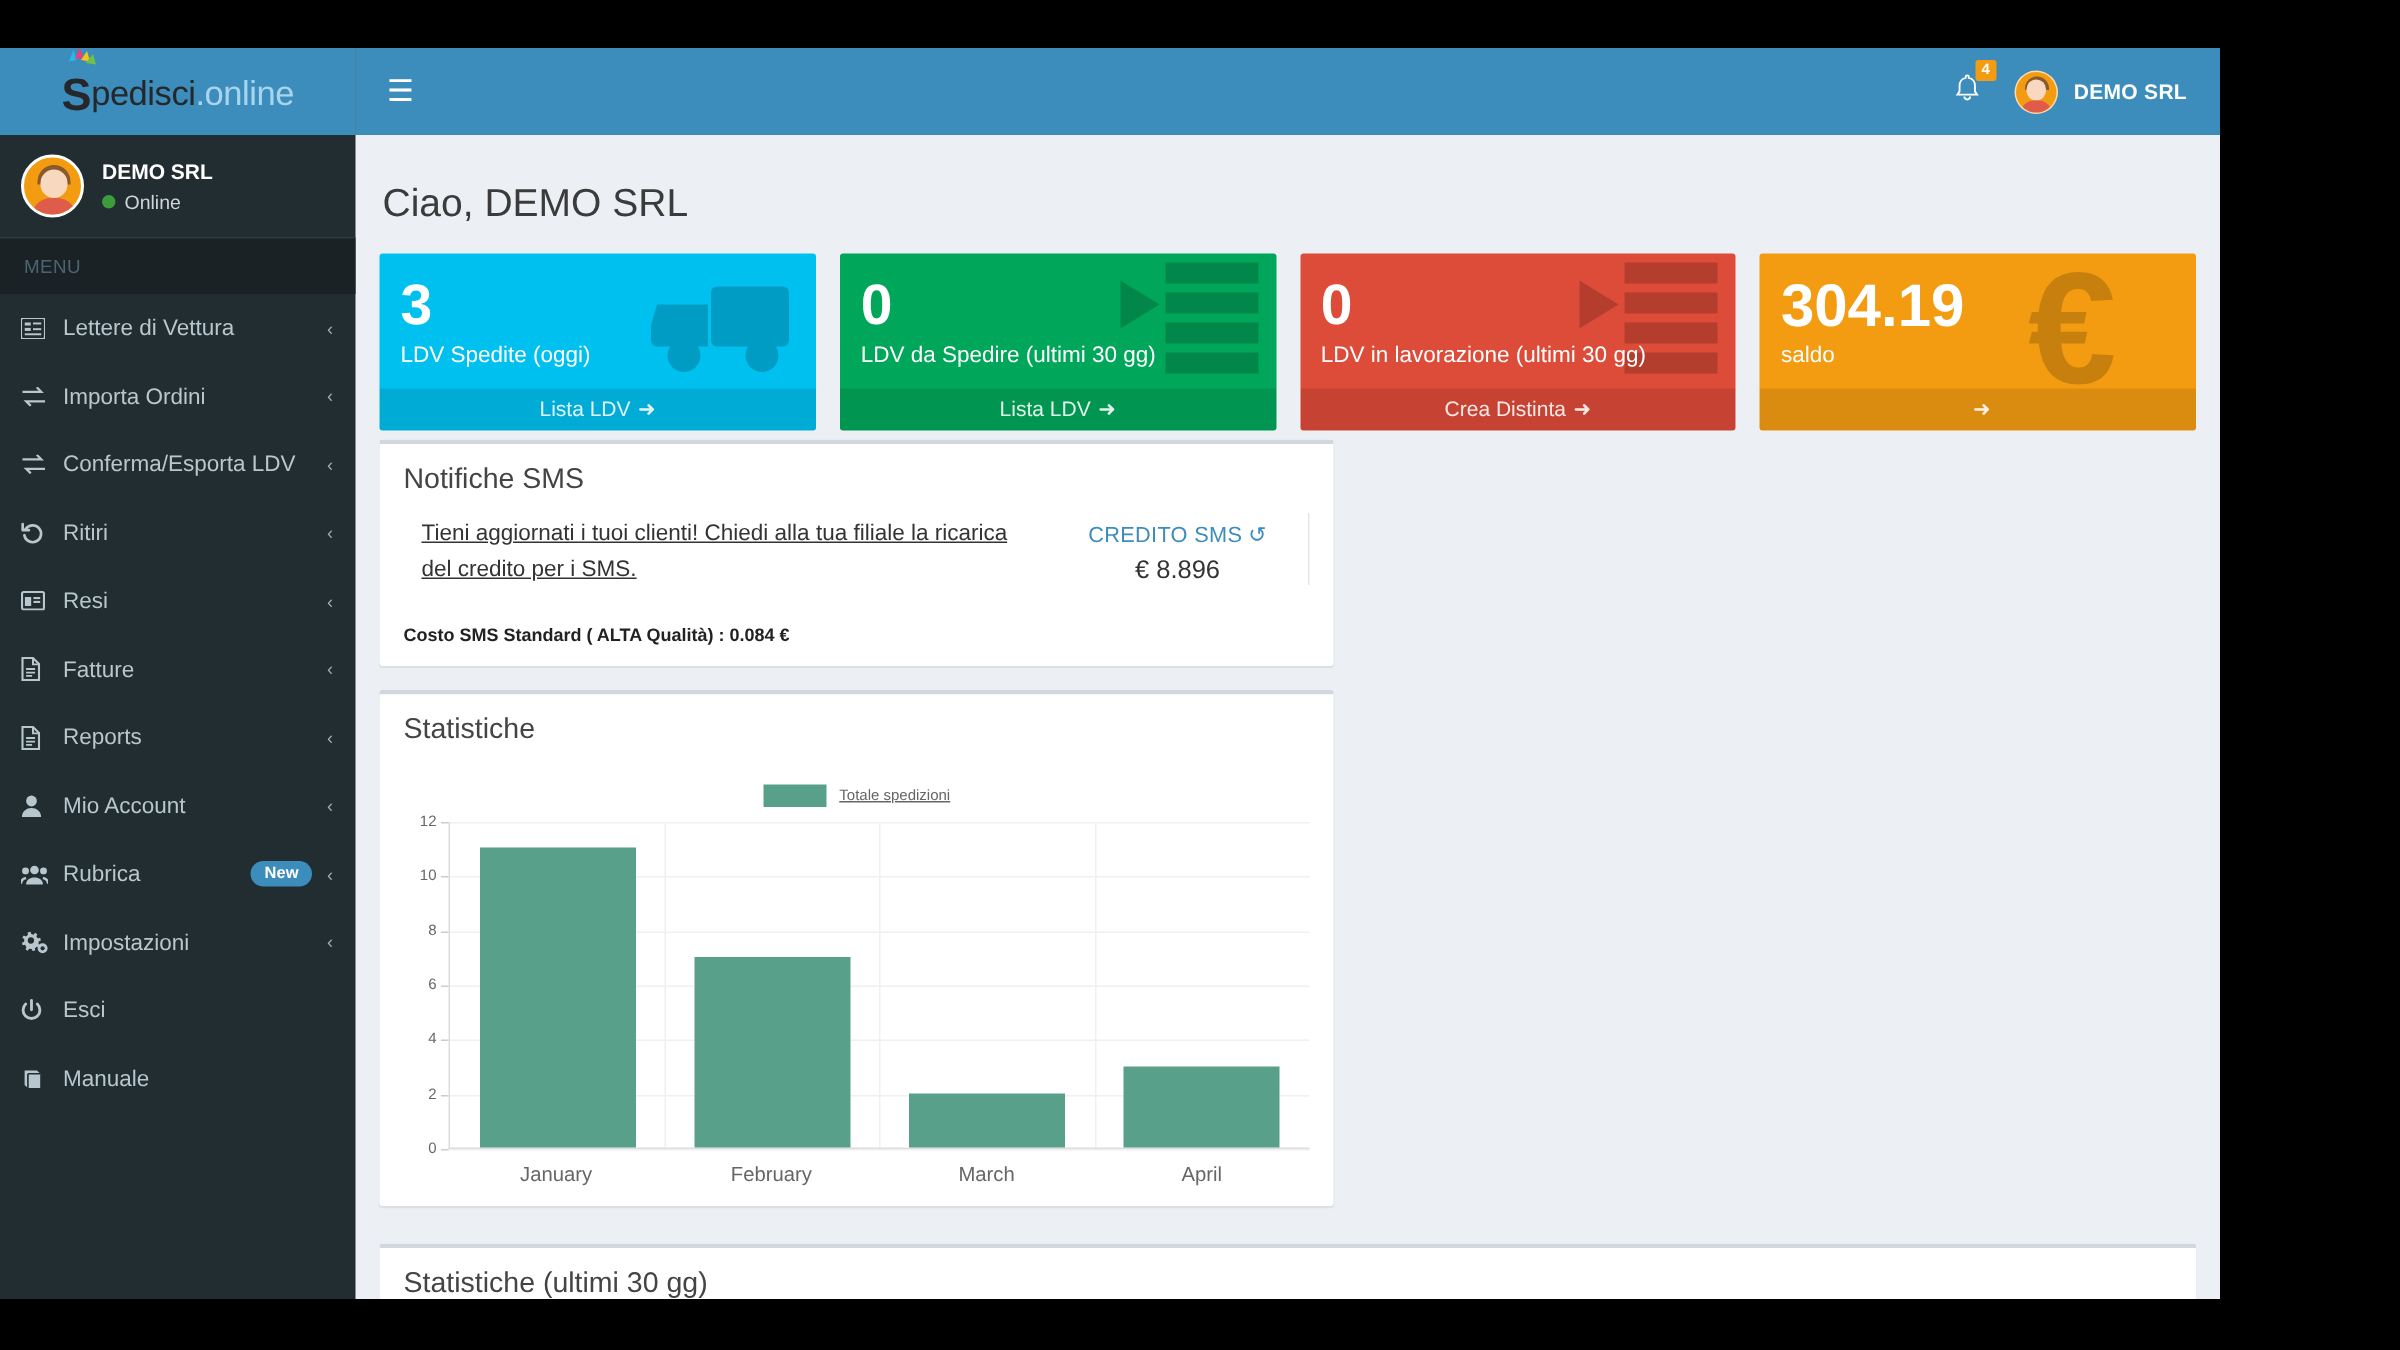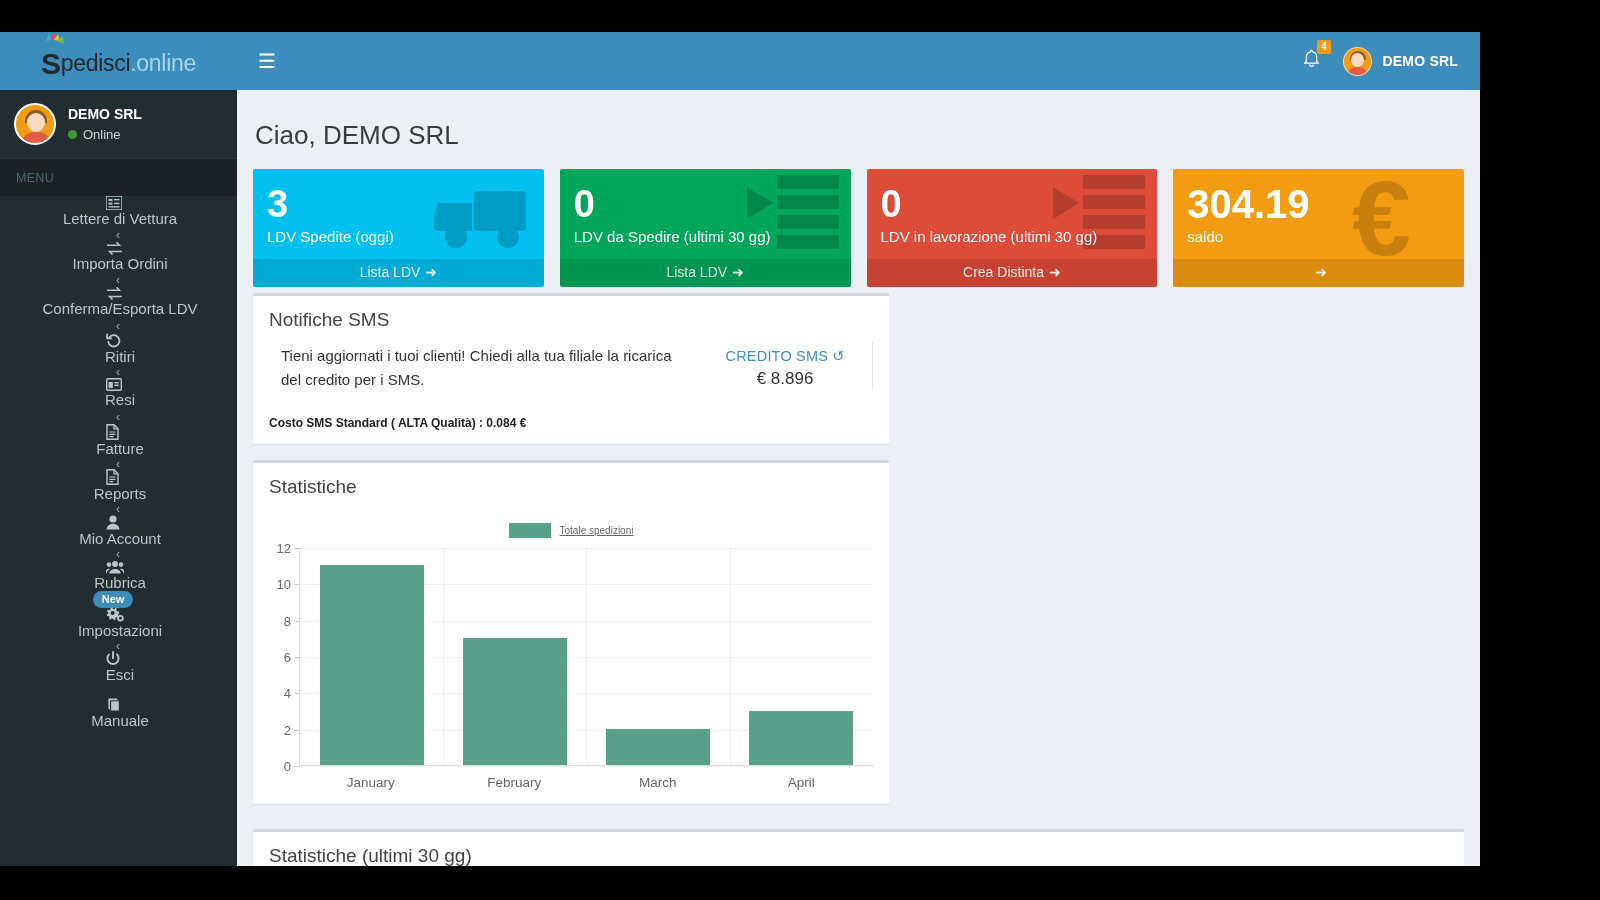--- a/index.html
+++ b/index.html
@@ -79,21 +79,20 @@
   }
   .menu-list { list-style: none; }
   .menu-item {
     display: flex; align-items: center;
     height: 45.5px;
     padding: 0 15px 0 14px;
     color: #b8c7ce;
     font-size: 15px;
     cursor: pointer;
     position: relative;
-    flex-direction: column;
   }
   .menu-item .mi-icon {
     width: 24px; min-width: 24px;
     display: flex; align-items: center; justify-content: flex-start;
     color: #b8c7ce;
   }
   .menu-item .mi-label { flex: 1; margin-left: 4px; }
   .menu-item .mi-arrow { font-size: 12px; color: #b8c7ce; opacity: .85; }
   .badge-new {
     background: #3c8dbc; color: #fff;
@@ -183,20 +182,21 @@
   .box-title { font-size: 19px; color: #444; font-weight: 400; }
   .box-body { padding: 0 16px 14px 16px; }
 
   
   .sms-row { display: flex; align-items: flex-start; }
   .sms-desc {
     flex: 1;
     font-size: 15px; color: #333; line-height: 24px;
     padding: 2px 20px 0 12px;
     max-width: 440px;
+    text-decoration: underline;
   }
   .sms-credit {
     width: 175px; text-align: center; padding-top: 6px;
     border-right: 1px solid #e4e7ea;
   }
   .credit-label { color: #3c8dbc; font-size: 14.5px; letter-spacing: .2px; }
   .credit-label .ref { margin-left: 4px; }
   .credit-value { font-size: 17px; color: #333; margin-top: 5px; }
   .sms-cost {
     font-size: 12px; color: #222; font-weight: 700;
@@ -206,21 +206,21 @@
   
   .chart-legend { display: flex; justify-content: center; align-items: center; gap: 9px; margin: 14px 0 10px 0; }
   .legend-swatch { width: 42px; height: 15px; display: inline-block; }
   .legend-label { font-size: 10px; color: #666; text-decoration: underline; }
   .legend-item { display: flex; align-items: center; gap: 9px; }
   .legend-row-multi { gap: 22px; }
 
   .barchart { position: relative; height: 218px; margin-left: 30px; margin-right: 0px; }
   .bc-axis-label {
     position: absolute; right: calc(100% + 8px);
-    font-size: 13px; color: #666; transform: translateY(-50%);
+    font-size: 10px; color: #666; transform: translateY(-50%);
     white-space: nowrap;
   }
   .bc-grid-h { position: absolute; left: 0; right: 0; height: 1px; background: #f0f0f0; }
   .bc-grid-v { position: absolute; top: 0; bottom: 0; width: 1px; background: #f0f0f0; }
   .bc-tick { position: absolute; right: 100%; width: 5px; height: 1px; background: #ccc; }
   .bc-axisline-y { position: absolute; left: 0; top: 0; bottom: 0; width: 1px; background: #ddd; }
   .bc-axisline-x { position: absolute; left: 0; right: 0; bottom: 0; height: 1px; background: #ddd; }
   .bars { position: absolute; left: 1px; right: 0; bottom: 1px; top: 0; display: flex; }
   .bar-slot { flex: 1; display: flex; align-items: flex-end; justify-content: center; }
   .bar { width: 72.5%; background: #58a08a; }

